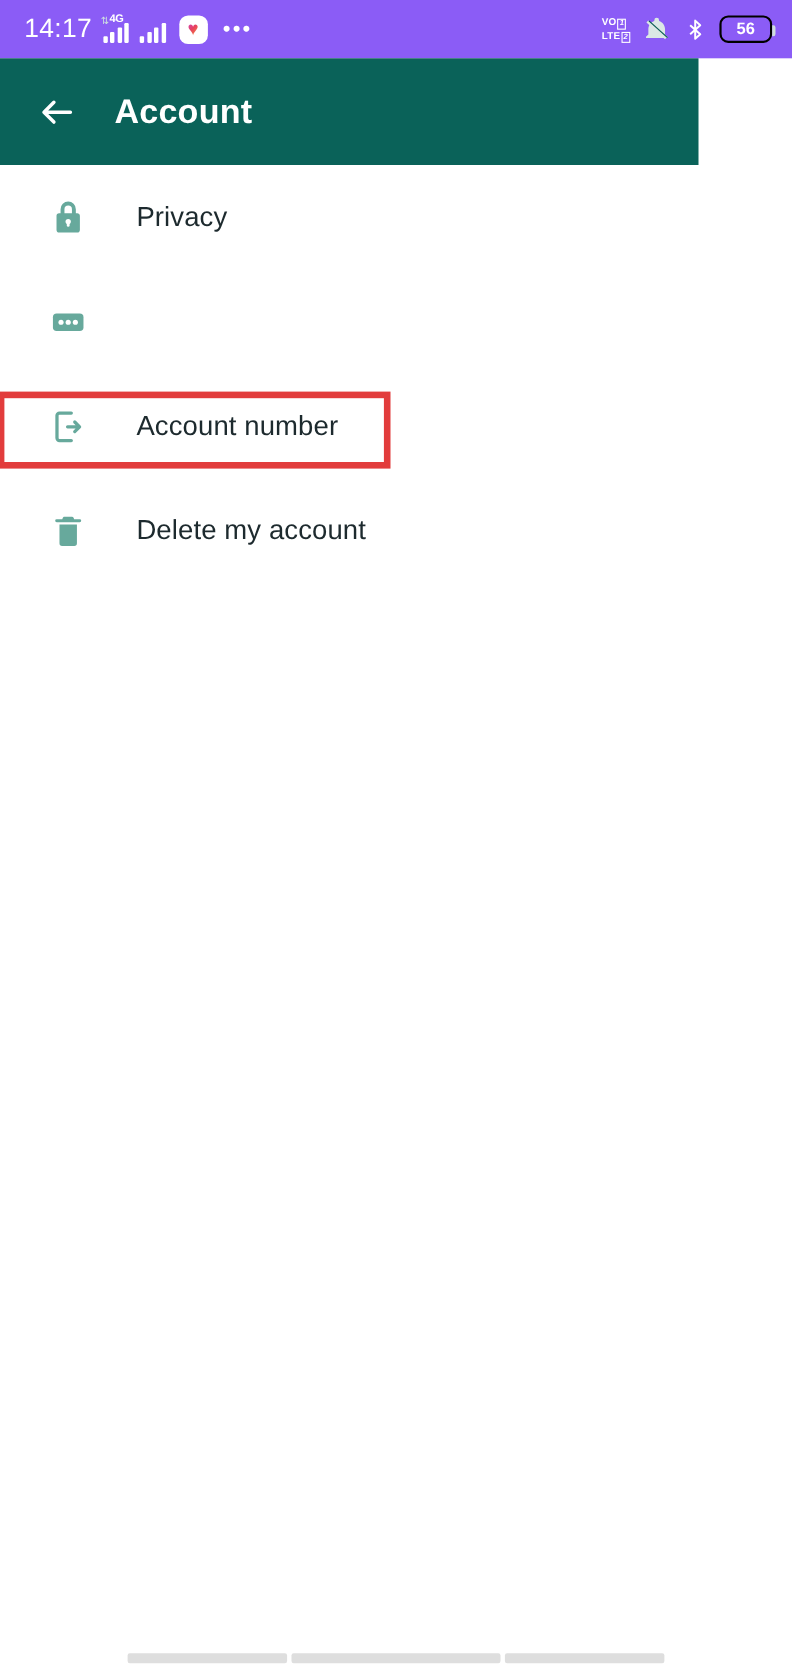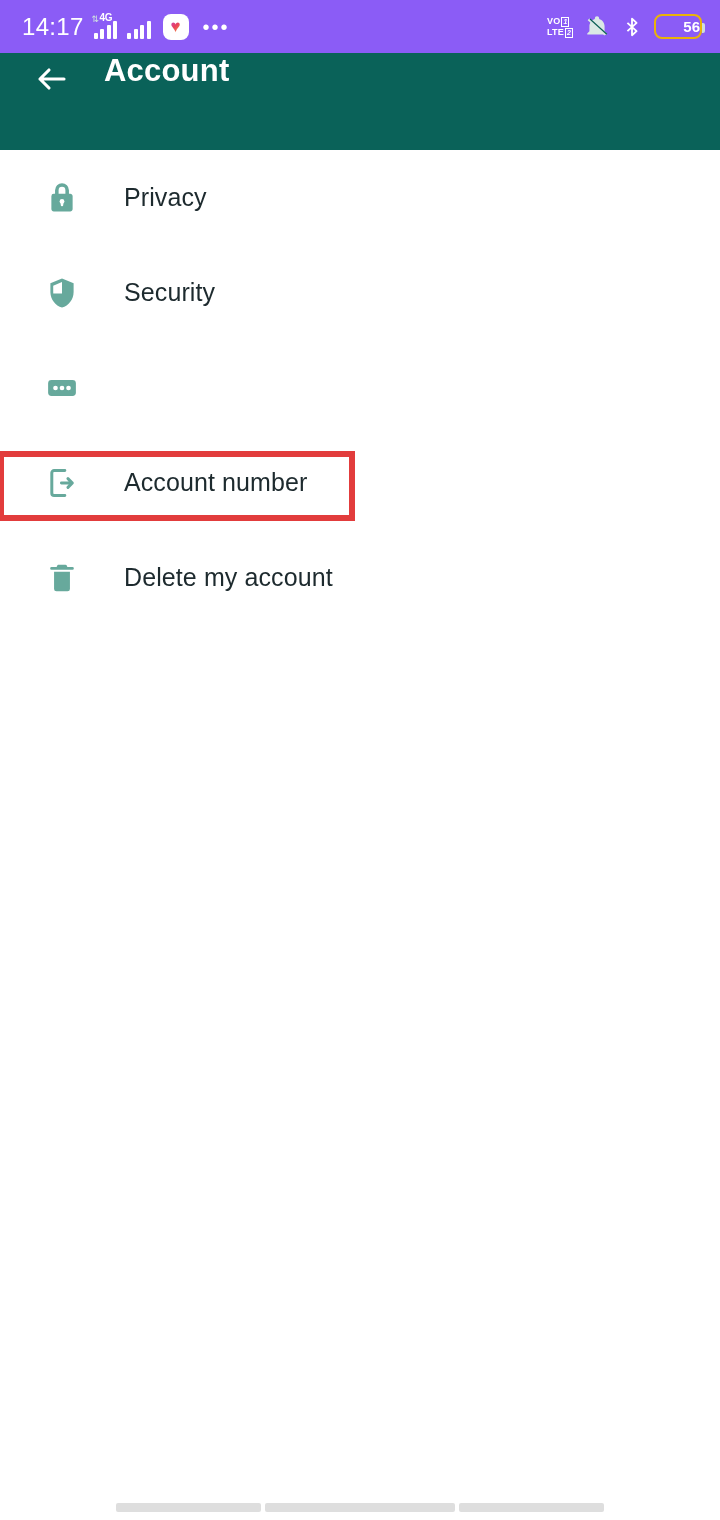--- a/index.html
+++ b/index.html
@@ -44,31 +44,31 @@
   .dots-more{ letter-spacing:2px; font-size:20px; color:#ffffff; margin-left:6px; line-height:.6;}
 
   .volte{ display:flex; flex-direction:column; font-size:9px; font-weight:700;
     line-height:10px; color:#ffffff; letter-spacing:.2px;}
   .volte b{ font-weight:700; }
   .volte .bx{ display:inline-block; border:1px solid #fff; font-size:7px;
     padding:0 1px; line-height:8px; margin-left:1px; }
 
   .icon-svg{ display:block; }
   .batt{
-    display:flex; align-items:center; justify-content:flex-end;
-    width:48px; height:25px; border:2px solid #eab308; border-radius:8px;
+    display:flex; align-items:center; justify-content:center;
+    width:48px; height:25px; border:2px solid #000000; border-radius:8px;
     font-size:15px; font-weight:600; color:#ffffff; position:relative;
   }
   .batt::after{ content:""; position:absolute; right:-5px; top:7px;
     width:3px; height:10px; background:#cfdedb; border-radius:0 2px 2px 0;}
 
   
   .app-bar{
-    position:absolute; top:53px; left:0; width:720px; height:97px;
-    background:#0a6259; display:flex; padding-left:26px;
+    position:absolute; top:53px; left:0; width:635px; height:97px;
+    background:#0a6259; display:flex; align-items:center; padding-left:26px;
   }
   .back-btn{ width:52px; height:52px; display:flex; align-items:center; justify-content:center; cursor:pointer;}
   .app-title{ font-size:31px; font-weight:700; color:#ffffff; margin-left:26px; letter-spacing:.2px;}
 
   
   .list{ position:absolute; top:150px; left:0; width:720px; }
   .row{
     position:relative; display:flex; align-items:center; height:95px; padding-left:36px;
   }
   .row-ico{ width:52px; height:52px; display:flex; align-items:center; justify-content:center; flex:0 0 52px;}
@@ -163,30 +163,20 @@
       <div class="row-ico">
         <svg width="34" height="34" viewBox="0 0 24 24">
           <path fill="#67a99c" d="M12 1.6a4.9 4.9 0 0 0-4.9 4.9V9H6.2A1.7 1.7 0 0 0 4.5 10.7v9.1c0 .95.76 1.7 1.7 1.7h11.6c.94 0 1.7-.75 1.7-1.7v-9.1c0-.94-.76-1.7-1.7-1.7h-.9V6.5A4.9 4.9 0 0 0 12 1.6zm0 2.5a2.4 2.4 0 0 1 2.4 2.4V9H9.6V6.5A2.4 2.4 0 0 1 12 4.1z"></path>
           <circle cx="12" cy="14.4" r="1.7" fill="#ffffff"></circle>
           <rect x="11.1" y="14.4" width="1.8" height="3.4" rx=".9" fill="#ffffff"></rect>
         </svg>
       </div>
       <div class="row-label">Privacy</div>
     </div>
 
-    <div class="row">
-      <div class="row-ico">
-        <svg width="34" height="34" viewBox="0 0 24 24">
-          <path fill="#67a99c" d="M12 1.8 3.8 5.2v6.1c0 5.1 3.5 9.8 8.2 11 4.7-1.2 8.2-5.9 8.2-11V5.2L12 1.8z"></path>
-          <path fill="#ffffff" d="M12 4.2v8.1H5.9c.15 3.3 2.7 6.6 6.1 7.6V12.3h6.1c-.05-.9-.05-1.9-.05-2.9V6.1L12 4.2z" opacity="0"></path>
-          <path fill="#ffffff" d="M12 4.3 5.8 6.9v4.4c0 .35.02.7.05 1.05H12V4.3z"></path>
-        </svg>
-      </div>
-      <div class="row-label">Security</div>
-    </div>
 
     <div class="row">
       <div class="row-ico">
         <svg width="34" height="34" viewBox="0 0 24 24">
           <rect x="2.2" y="6.4" width="19.6" height="11.2" rx="2.4" fill="#67a99c"></rect>
           <circle cx="7.4" cy="12" r="1.65" fill="#ffffff"></circle>
           <circle cx="12" cy="12" r="1.65" fill="#ffffff"></circle>
           <circle cx="16.6" cy="12" r="1.65" fill="#ffffff"></circle>
         </svg>
       </div>

